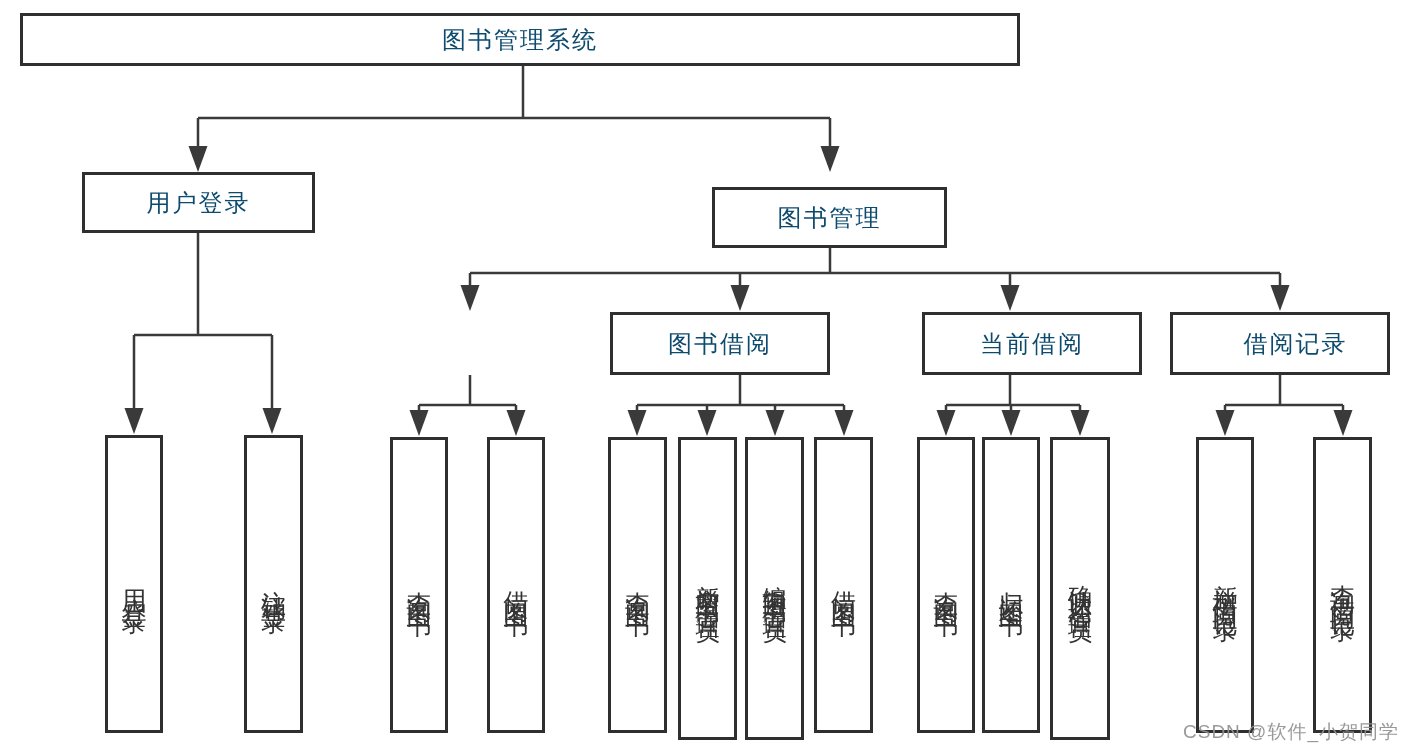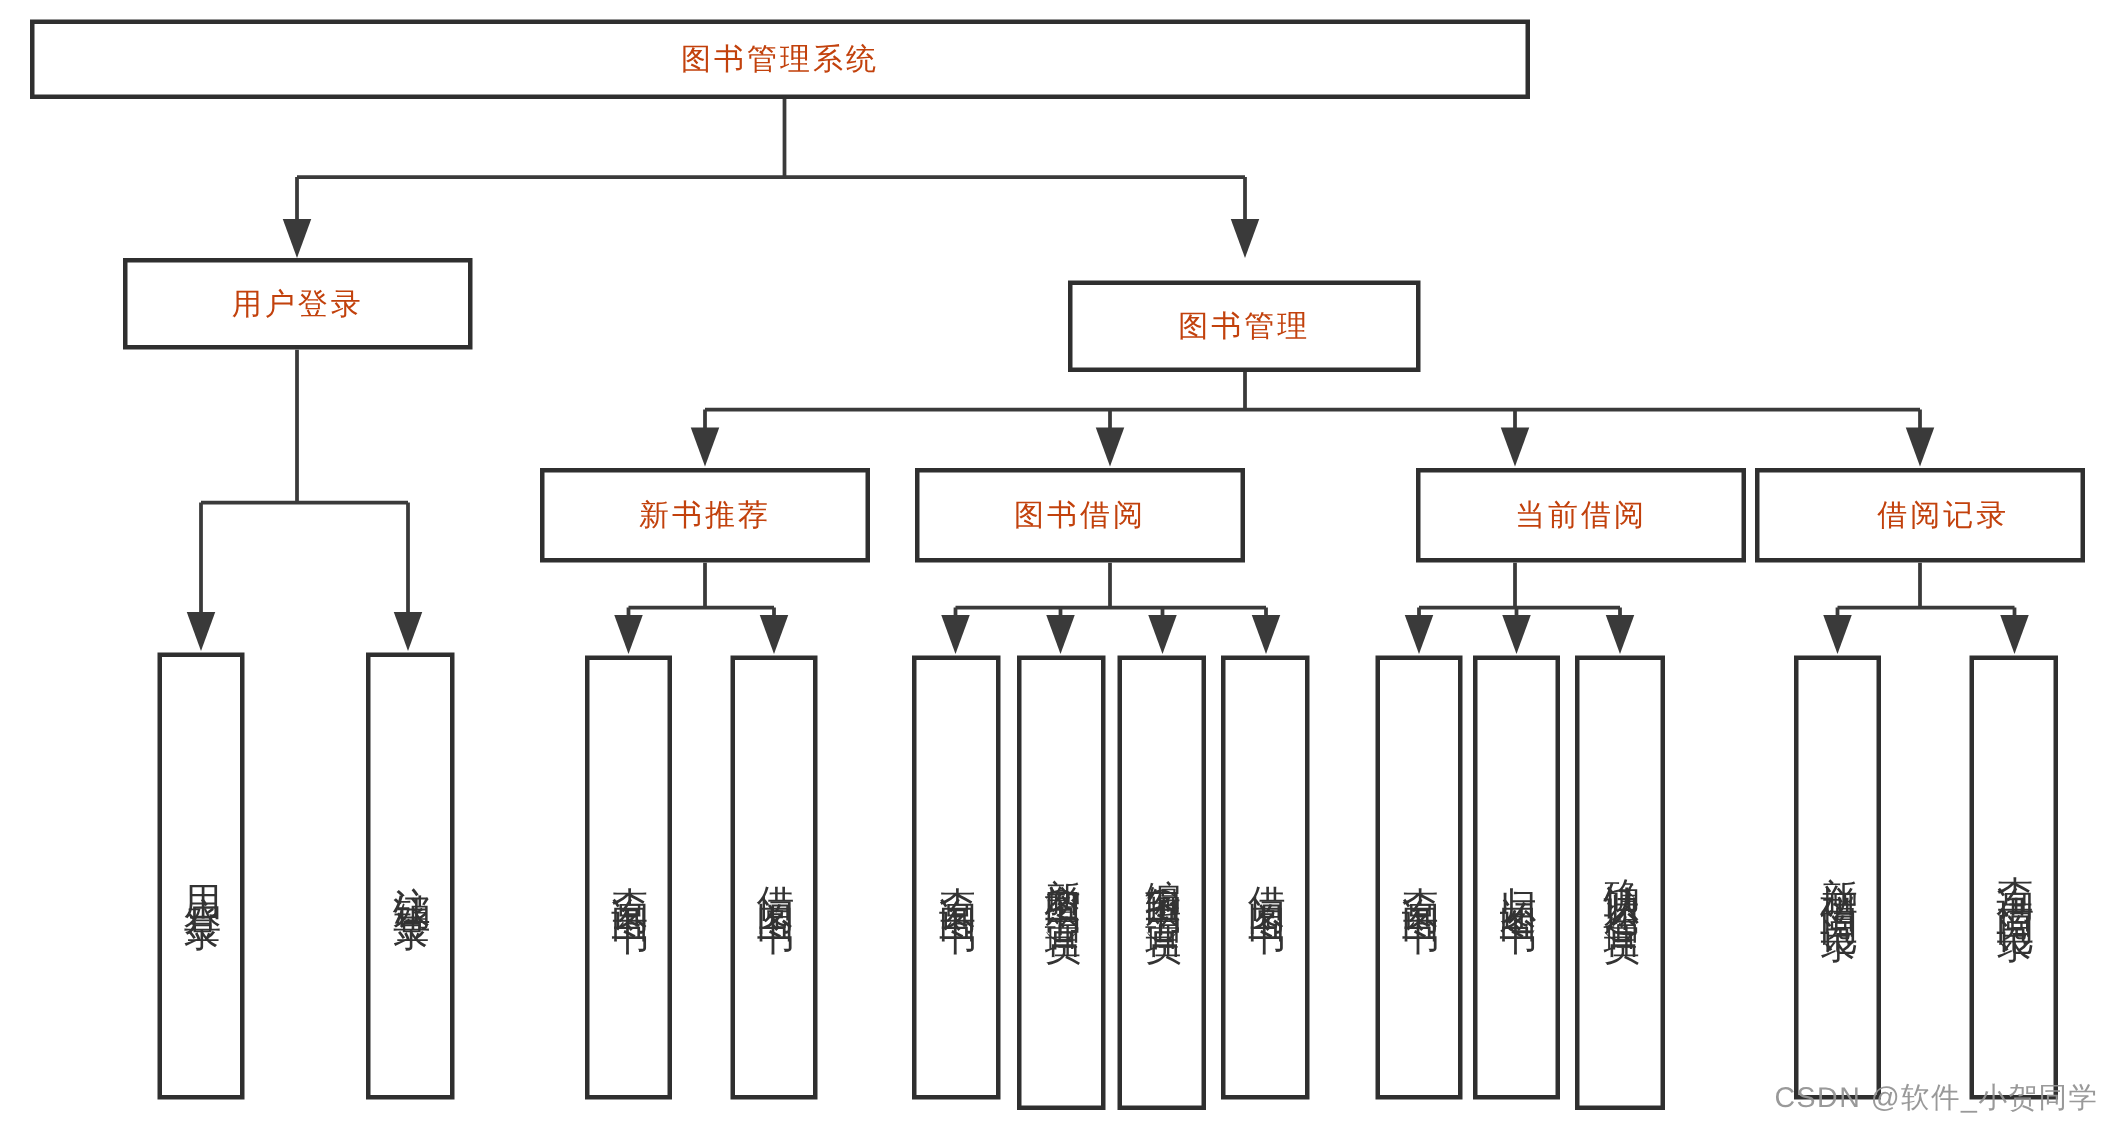--- a/index.html
+++ b/index.html
@@ -3,33 +3,33 @@
 <meta charset="utf-8">
 <style>
   html,body{margin:0;padding:0;background:#ffffff;}
   body{width:1405px;height:747px;overflow:hidden;
        font-family:"Liberation Sans","DejaVu Sans",sans-serif;}
   #stage{position:relative;width:1405px;height:747px;background:#ffffff;}
   #connectors{position:absolute;left:0;top:0;width:1405px;height:747px;}
 
   .node{position:absolute;box-sizing:border-box;border:3px solid #2f2f2f;
         background:#ffffff;display:flex;align-items:center;justify-content:center;}
-  .hlabel{font-size:20px;letter-spacing:2px;color:#c2410c;white-space:nowrap;}
+  .hlabel{font-size:24px;letter-spacing:2px;color:#0c4a6e;white-space:nowrap;}
   .vtext{writing-mode:vertical-rl;text-orientation:mixed;font-size:25px;
          letter-spacing:7px;color:#333333;line-height:1;}
   .vtext.long{letter-spacing:5px;font-size:24px;}
 
   
   #root-box{left:20px;top:13px;width:1000px;height:53px;}
   
   #n-user{left:82px;top:172px;width:233px;height:61px;}
   #n-book{left:712px;top:187px;width:235px;height:61px;}
   
   .l3{top:312px;height:63px;width:220px;}
-  #n-new{left:360px;} #n-borrow{left:610px;} #n-current{left:944px;} #n-record{left:1170px;padding-left:31px;}
+  #n-new{left:360px;} #n-borrow{left:610px;} #n-current{left:922px;} #n-record{left:1170px;padding-left:31px;}
   
   .leaf{top:437px;width:58px;height:296px;}
   #a1{left:105px;top:435px;height:298px;} #a2{left:244px;top:435px;width:59px;height:298px;}
   #b1{left:390px;} #b2{left:487px;}
   #c1{left:608px;width:59px;} #c2{left:678px;width:59px;height:303px;}
   #c3{left:745px;width:59px;height:303px;} #c4{left:814px;width:59px;}
   #d1{left:917px;} #d2{left:982px;} #d3{left:1050px;width:60px;height:303px;}
   #e1{left:1196px;} #e2{left:1313px;width:59px;}
 
   #watermark{position:absolute;left:1183px;top:719px;font-size:19px;
@@ -84,23 +84,20 @@
     <span class="hlabel">图书管理系统</span>
   </div>
 
   <div class="node" id="n-user">
     <span class="hlabel">用户登录</span>
   </div>
   <div class="node" id="n-book">
     <span class="hlabel">图书管理</span>
   </div>
 
-  <div class="node l3" id="n-new">
-    <span class="hlabel">新书推荐</span>
-  </div>
   <div class="node l3" id="n-borrow">
     <span class="hlabel">图书借阅</span>
   </div>
   <div class="node l3" id="n-current">
     <span class="hlabel">当前借阅</span>
   </div>
   <div class="node l3" id="n-record">
     <span class="hlabel">借阅记录</span>
   </div>
 

